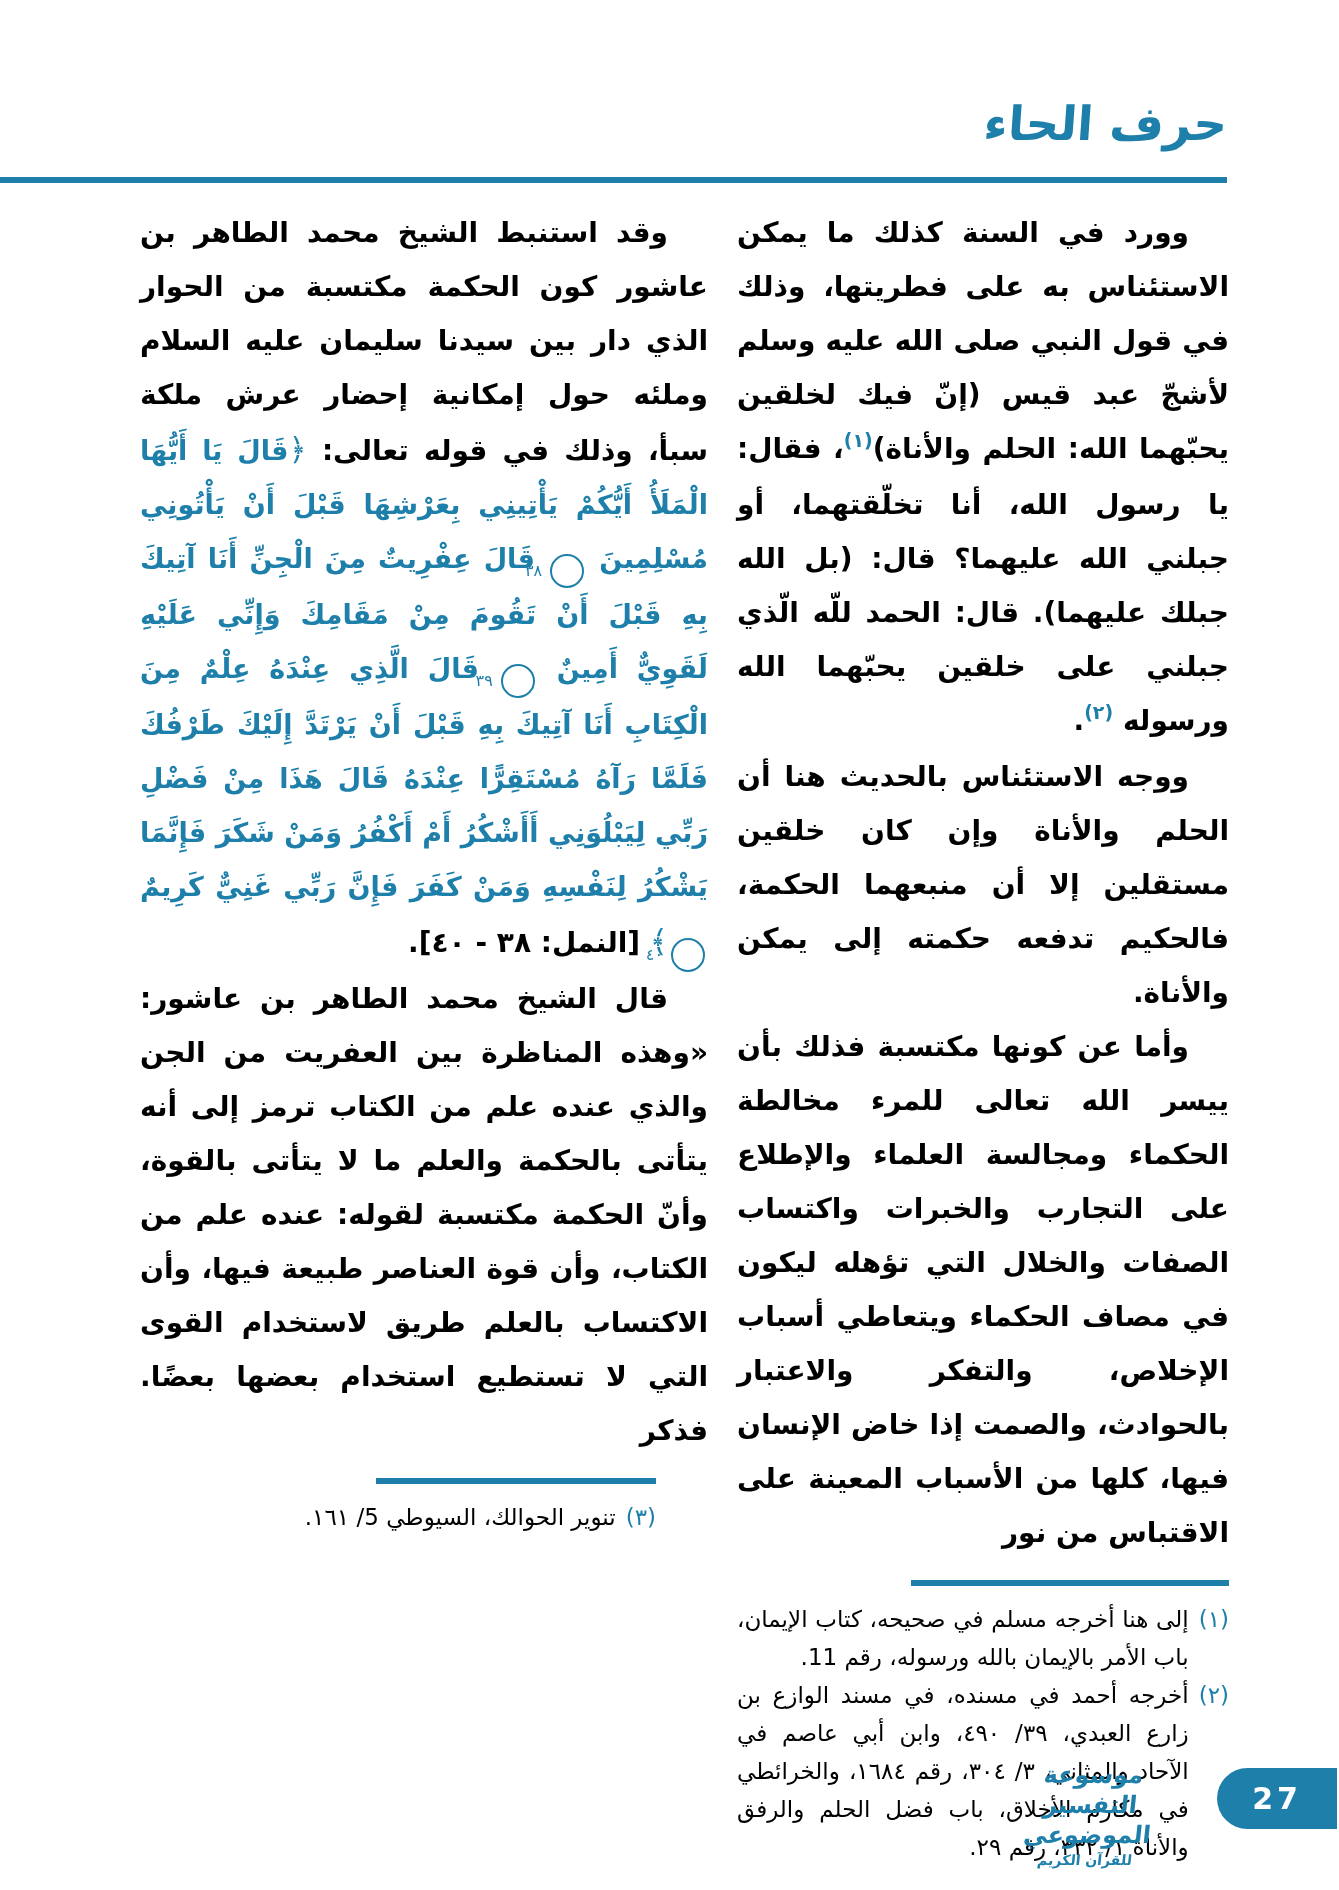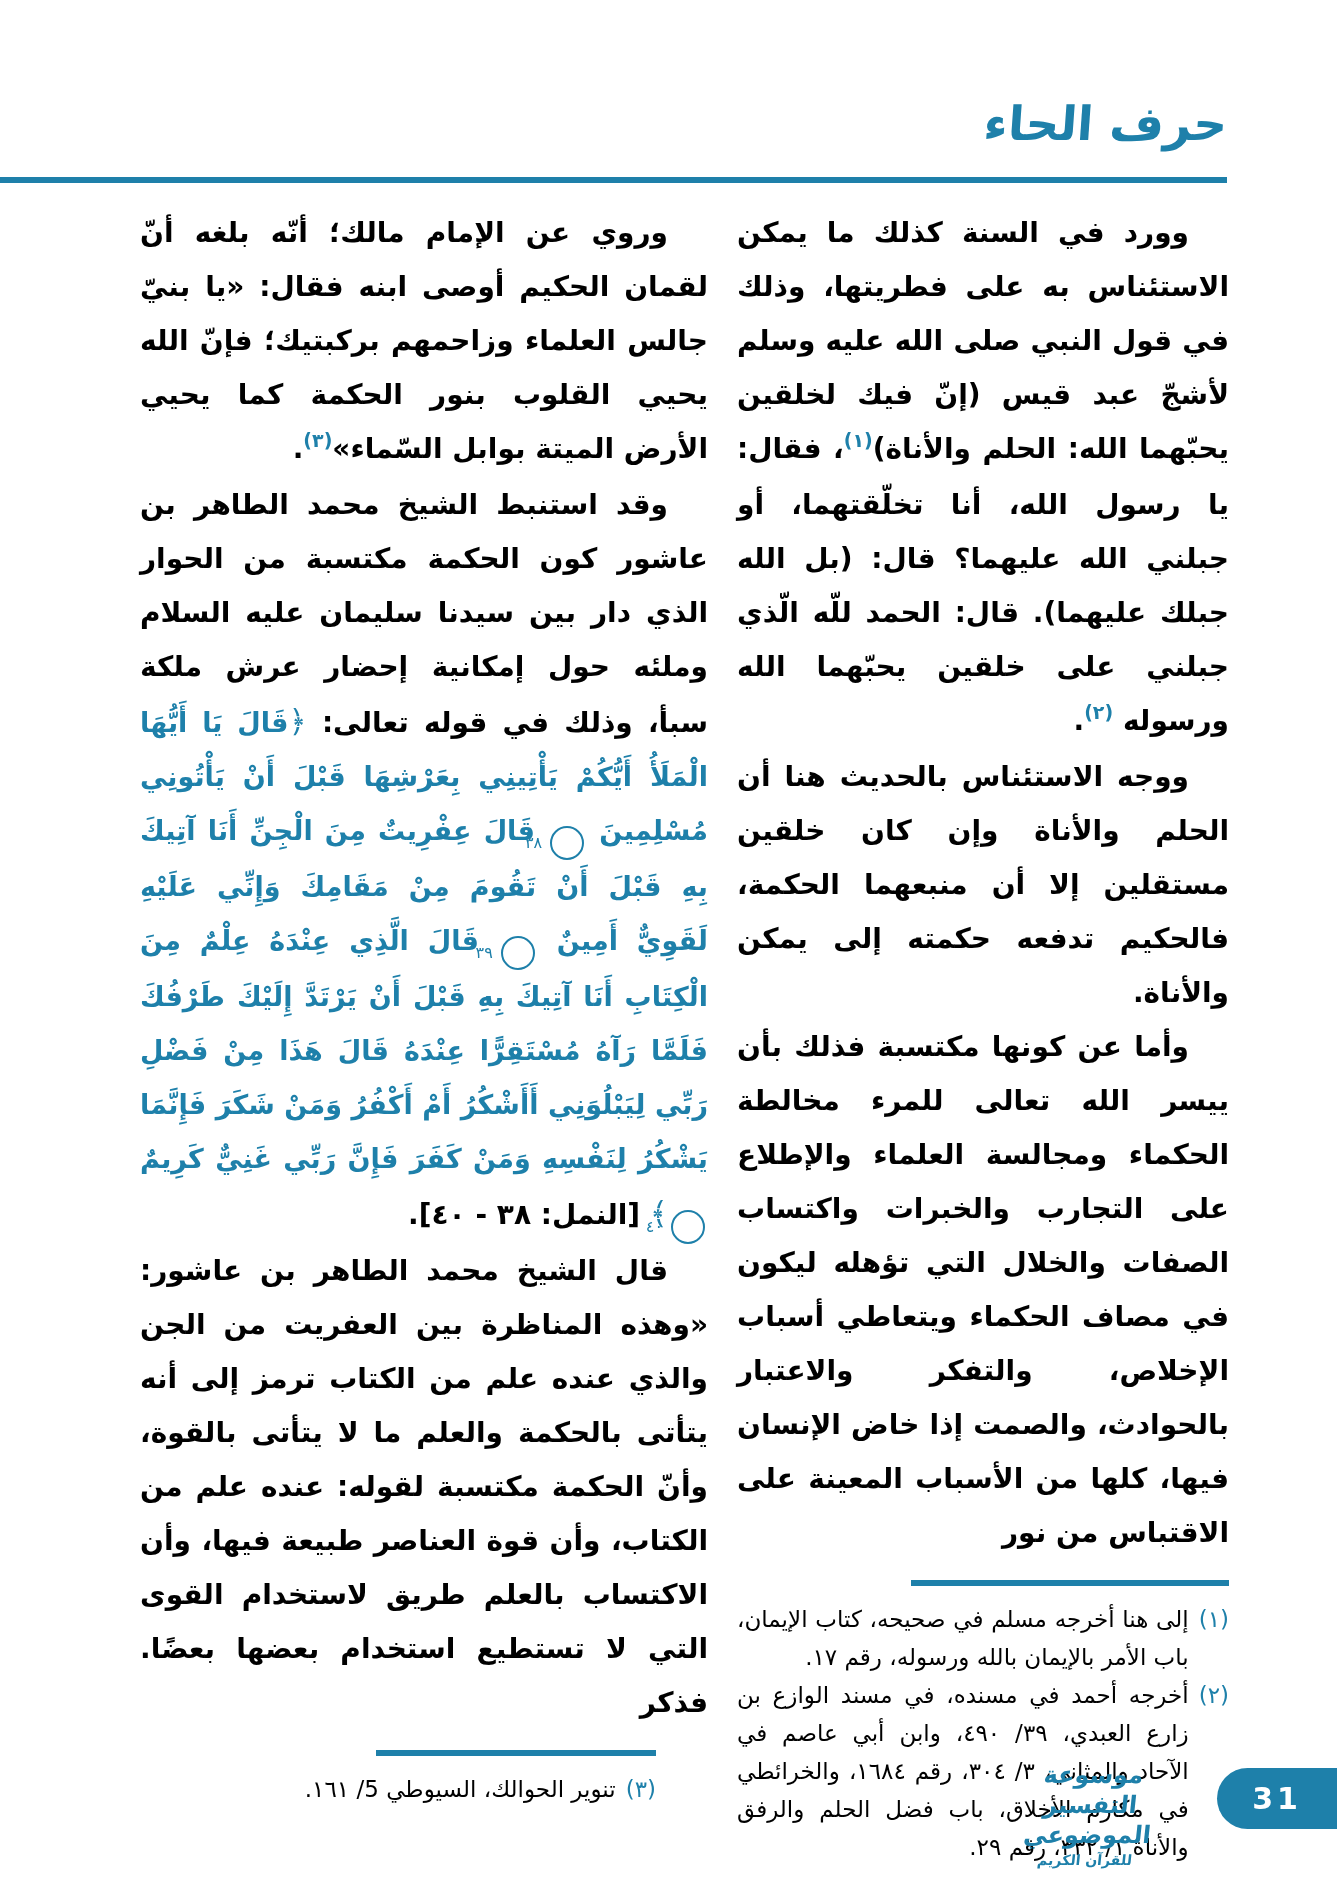--- a/index.html
+++ b/index.html
@@ -109,48 +109,47 @@
       <div>
           <p class="para"><span class="seg-body">وورد في السنة كذلك ما يمكن الاستئناس به على فطريتها، وذلك في قول النبي صلى الله عليه وسلم لأشجّ عبد قيس (إنّ فيك لخلقين يحبّهما الله: الحلم والأناة)</span><span class="seg-fnref">(١)</span><span class="seg-body">، فقال: يا رسول الله، أنا تخلّقتهما، أو جبلني الله عليهما؟ قال: (بل الله جبلك عليهما). قال: الحمد للّه الّذي جبلني على خلقين يحبّهما الله ورسوله </span><span class="seg-fnref">(٢)</span><span class="seg-body">.</span></p>
           <p class="para"><span class="seg-body">ووجه الاستئناس بالحديث هنا أن الحلم والأناة وإن كان خلقين مستقلين إلا أن منبعهما الحكمة، فالحكيم تدفعه حكمته إلى يمكن والأناة.</span></p>
           <p class="para"><span class="seg-body">وأما عن كونها مكتسبة فذلك بأن ييسر الله تعالى للمرء مخالطة الحكماء ومجالسة العلماء والإطلاع على التجارب والخبرات واكتساب الصفات والخلال التي تؤهله ليكون في مصاف الحكماء ويتعاطي أسباب الإخلاص، والتفكر والاعتبار بالحوادث، والصمت إذا خاض الإنسان فيها، كلها من الأسباب المعينة على الاقتباس من نور</span></p>
         </div>
       <div class="footnotes">
         <div class="fn-rule"></div>
         <div>
             <div class="fn-item">
               <span class="fn-num">(١)</span>
-              <span class="fn-text">إلى هنا أخرجه مسلم في صحيحه، كتاب الإيمان، باب الأمر بالإيمان بالله ورسوله، رقم ١٧.</span>
+              <span class="fn-text">إلى هنا أخرجه مسلم في صحيحه، كتاب الإيمان، باب الأمر بالإيمان بالله ورسوله، رقم 11.</span>
             </div>
             <div class="fn-item">
               <span class="fn-num">(٢)</span>
               <span class="fn-text">أخرجه أحمد في مسنده، في مسند الوازع بن زارع العبدي، ٣٩/ ٤٩٠، وابن أبي عاصم في الآحاد والمثاني، ٣/ ٣٠٤، رقم ١٦٨٤، والخرائطي في مكارم الأخلاق، باب فضل الحلم والرفق والأناة ١/ ٣٣٢، رقم ٢٩.</span>
             </div>
           </div>
       </div>
     </section>
     <section class="col col-left">
       <div>
-          <p class="para"><span class="seg-body">وروي عن الإمام مالك؛ أنّه بلغه أنّ لقمان الحكيم أوصى ابنه فقال: «يا بنيّ جالس العلماء وزاحمهم بركبتيك؛ فإنّ الله يحيي القلوب بنور الحكمة كما يحيي الأرض الميتة بوابل السّماء»</span><span class="seg-fnref">(٣)</span><span class="seg-body">.</span></p>
           <p class="para"><span class="seg-body">وقد استنبط الشيخ محمد الطاهر بن عاشور كون الحكمة مكتسبة من الحوار الذي دار بين سيدنا سليمان عليه السلام وملئه حول إمكانية إحضار عرش ملكة سبأ، وذلك في قوله تعالى: </span><span class="seg-qmark">﴿</span><span class="seg-quran">قَالَ يَا أَيُّهَا الْمَلَأُ أَيُّكُمْ يَأْتِينِي بِعَرْشِهَا قَبْلَ أَنْ يَأْتُونِي مُسْلِمِينَ </span><span class="aya">٣٨</span><span class="seg-quran"> قَالَ عِفْرِيتٌ مِنَ الْجِنِّ أَنَا آتِيكَ بِهِ قَبْلَ أَنْ تَقُومَ مِنْ مَقَامِكَ وَإِنِّي عَلَيْهِ لَقَوِيٌّ أَمِينٌ </span><span class="aya">٣٩</span><span class="seg-quran"> قَالَ الَّذِي عِنْدَهُ عِلْمٌ مِنَ الْكِتَابِ أَنَا آتِيكَ بِهِ قَبْلَ أَنْ يَرْتَدَّ إِلَيْكَ طَرْفُكَ فَلَمَّا رَآهُ مُسْتَقِرًّا عِنْدَهُ قَالَ هَذَا مِنْ فَضْلِ رَبِّي لِيَبْلُوَنِي أَأَشْكُرُ أَمْ أَكْفُرُ وَمَنْ شَكَرَ فَإِنَّمَا يَشْكُرُ لِنَفْسِهِ وَمَنْ كَفَرَ فَإِنَّ رَبِّي غَنِيٌّ كَرِيمٌ </span><span class="aya">٤٠</span><span class="seg-qmark">﴾</span><span class="seg-body"> [النمل: ٣٨ - ٤٠].</span></p>
           <p class="para"><span class="seg-body">قال الشيخ محمد الطاهر بن عاشور: «وهذه المناظرة بين العفريت من الجن والذي عنده علم من الكتاب ترمز إلى أنه يتأتى بالحكمة والعلم ما لا يتأتى بالقوة، وأنّ الحكمة مكتسبة لقوله: عنده علم من الكتاب، وأن قوة العناصر طبيعة فيها، وأن الاكتساب بالعلم طريق لاستخدام القوى التي لا تستطيع استخدام بعضها بعضًا. فذكر</span></p>
         </div>
       <div class="footnotes">
         <div class="fn-rule"></div>
         <div>
             <div class="fn-item">
               <span class="fn-num">(٣)</span>
               <span class="fn-text">تنوير الحوالك، السيوطي 5/ ١٦١.</span>
             </div>
           </div>
       </div>
     </section>
   </main>
 
   <div class="logo">
     <div class="logo-line1">موسوعة التفسير الموضوعي</div>
     <div class="logo-line2">للقرآن الكريم</div>
   </div>
   <div class="page-num">
-    <span>31</span>
+    <span>27</span>
   </div>
 
 </div>
 
 </body></html>

